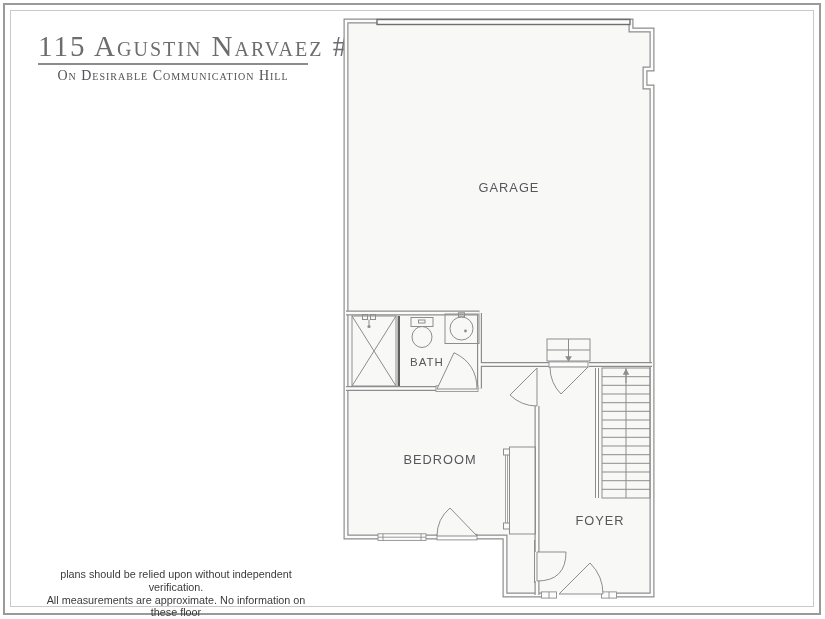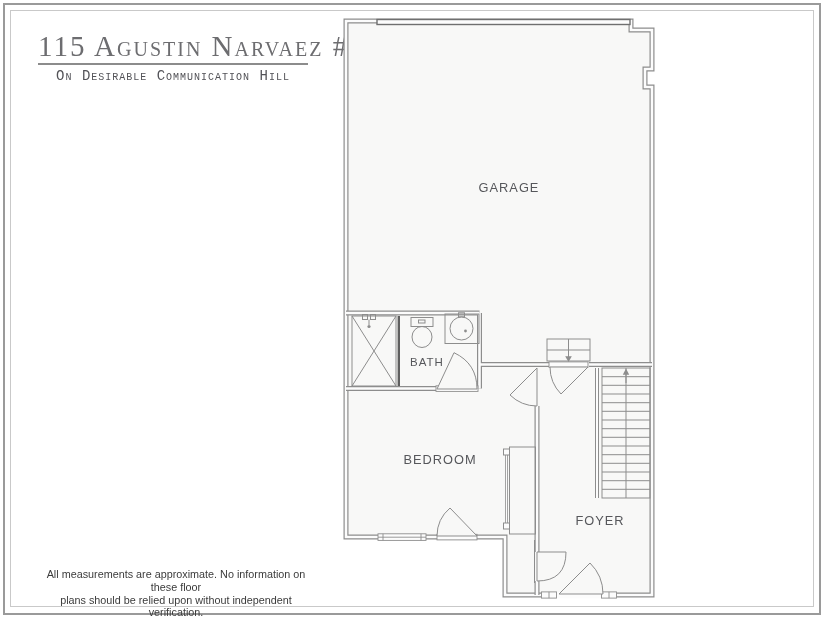--- a/index.html
+++ b/index.html
@@ -7,21 +7,21 @@
          font-family:"Liberation Sans",sans-serif;}
   .frame-outer{position:absolute;left:3px;top:3px;right:4px;bottom:4px;
                border:2px solid #9a9a9a;pointer-events:none;}
   .frame-inner{position:absolute;left:10px;top:10px;right:11px;bottom:12px;
                border:1px solid #c9c9c9;pointer-events:none;}
   .title-block{position:absolute;left:38px;top:30px;width:270px;text-align:center;}
   .plan-title{font-family:"Liberation Serif",serif;font-variant:small-caps;
               font-size:29px;letter-spacing:2px;color:#6d6d70;white-space:nowrap;
               line-height:32px;}
   .title-rule{height:2px;background:#8c8c8c;margin:1px 0 3px 0;}
-  .plan-subtitle{font-family:Liberation Mono, monospace;font-variant:small-caps;
+  .plan-subtitle{font-family:Liberation Serif, serif;font-variant:small-caps;
                  font-size:14px;letter-spacing:1px;color:#525257;white-space:nowrap;}
   .disclaimer{position:absolute;left:42px;top:568px;width:268px;text-align:center;
               font-size:10.8px;line-height:12.8px;color:#3b3b3b;}
   svg text{font-family:"Liberation Sans",sans-serif;fill:#56575b;letter-spacing:1px;}
   #plan-svg{position:absolute;left:0;top:0;}
 </style>
 </head>
 <body>
 
 <div id="sheet">
@@ -133,16 +133,16 @@
       <path d="M559,594 L590,563 Q603,575.8 603,594 Z"></path>
     </g>
 
     <text x="509" y="192" font-size="12.8" text-anchor="middle">GARAGE</text>
     <text x="427" y="365.5" font-size="11.5" text-anchor="middle">BATH</text>
     <text x="440" y="464" font-size="12.8" text-anchor="middle">BEDROOM</text>
     <text x="600" y="525" font-size="12.8" text-anchor="middle">FOYER</text>
   </svg>
 
   <div class="disclaimer">
+    <div>plans should be relied upon without independent verification.</div>
     <div>All measurements are approximate. No information on these floor</div>
-    <div>plans should be relied upon without independent verification.</div>
   </div>
 </div>
 
 </body></html>

